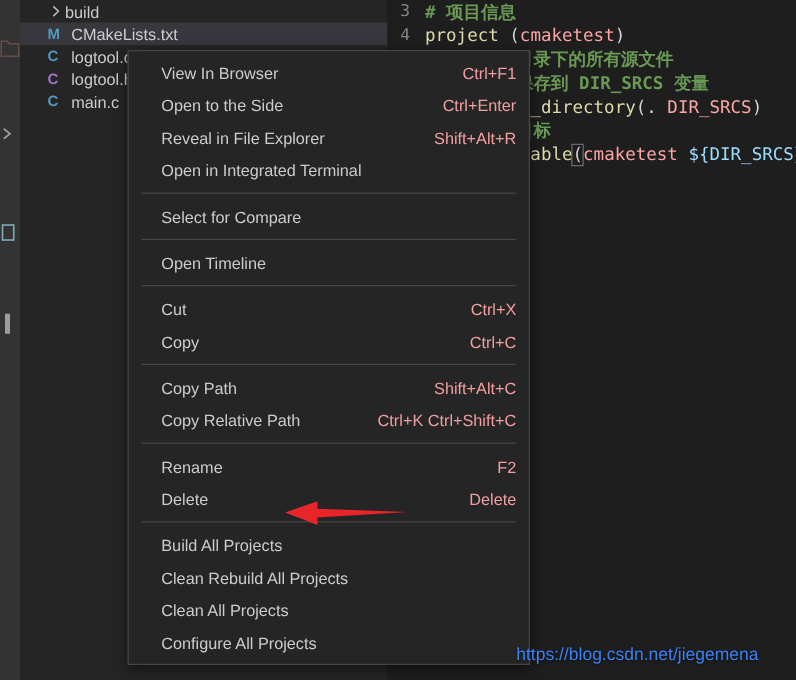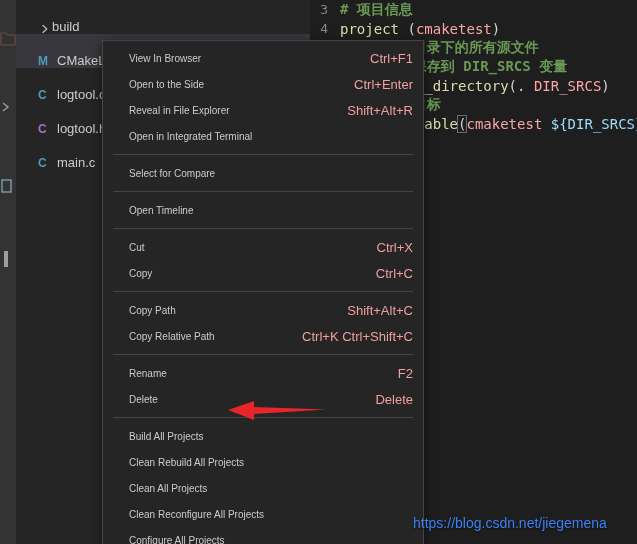--- a/index.html
+++ b/index.html
@@ -41,23 +41,23 @@
 
   
   .explorer {
     width: 294px;
     flex: 0 0 294px;
     background: #252526;
     position: relative;
     overflow: hidden;
   }
   .tree-row {
-    height: 34px;
-    display: flex;
-    align-items: flex-end;
+    height: 18px;
+    display: flex;
+    align-items: center;
     padding-left: 22px;
     font-size: 13px;
     color: #cccccc;
     white-space: nowrap;
     box-sizing: border-box;
   }
   .tree-row.selected {
     background: #37373d;
   }
   .twisty {
@@ -137,21 +137,21 @@
   }
   .menu-item {
     height: 26px;
     display: flex;
     align-items: center;
     padding: 0 10px 0 26px;
     color: #cccccc;
     white-space: nowrap;
     box-sizing: border-box;
   }
-  .menu-item .mlabel { flex: 1 1 auto; font-size: 10px; }
+  .menu-item .mlabel { flex: 1 1 auto; font-size: 13px; }
   .menu-item .mkey {
     flex: 0 0 auto;
     color: #fca5a5;
     font-size: 13px;
     padding-left: 18px;
     opacity: .95;
   }
   .menu-sep {
     height: 0;
     border-top: 1px solid #454545;
@@ -339,23 +339,20 @@
     <div class="menu-item">
       <span class="mlabel">Build All Projects</span>
     </div>
     <div class="menu-item">
       <span class="mlabel">Clean Rebuild All Projects</span>
     </div>
     <div class="menu-item">
       <span class="mlabel">Clean All Projects</span>
     </div>
     <div class="menu-item">
-      <span class="mlabel">Clean Reconfigure All Projects</span>
-    </div>
-    <div class="menu-item">
       <span class="mlabel">Configure All Projects</span>
     </div>
   </div>
 
 <svg class="red-arrow" viewBox="0 0 98 24">
   <path d="M0 11 L26 2 L26 8 L98 10.5 L26 15 L26 21 Z" fill="#e8262a"></path>
 </svg>
 
 <div class="watermark">https://blog.csdn.net/jiegemena</div>
 

